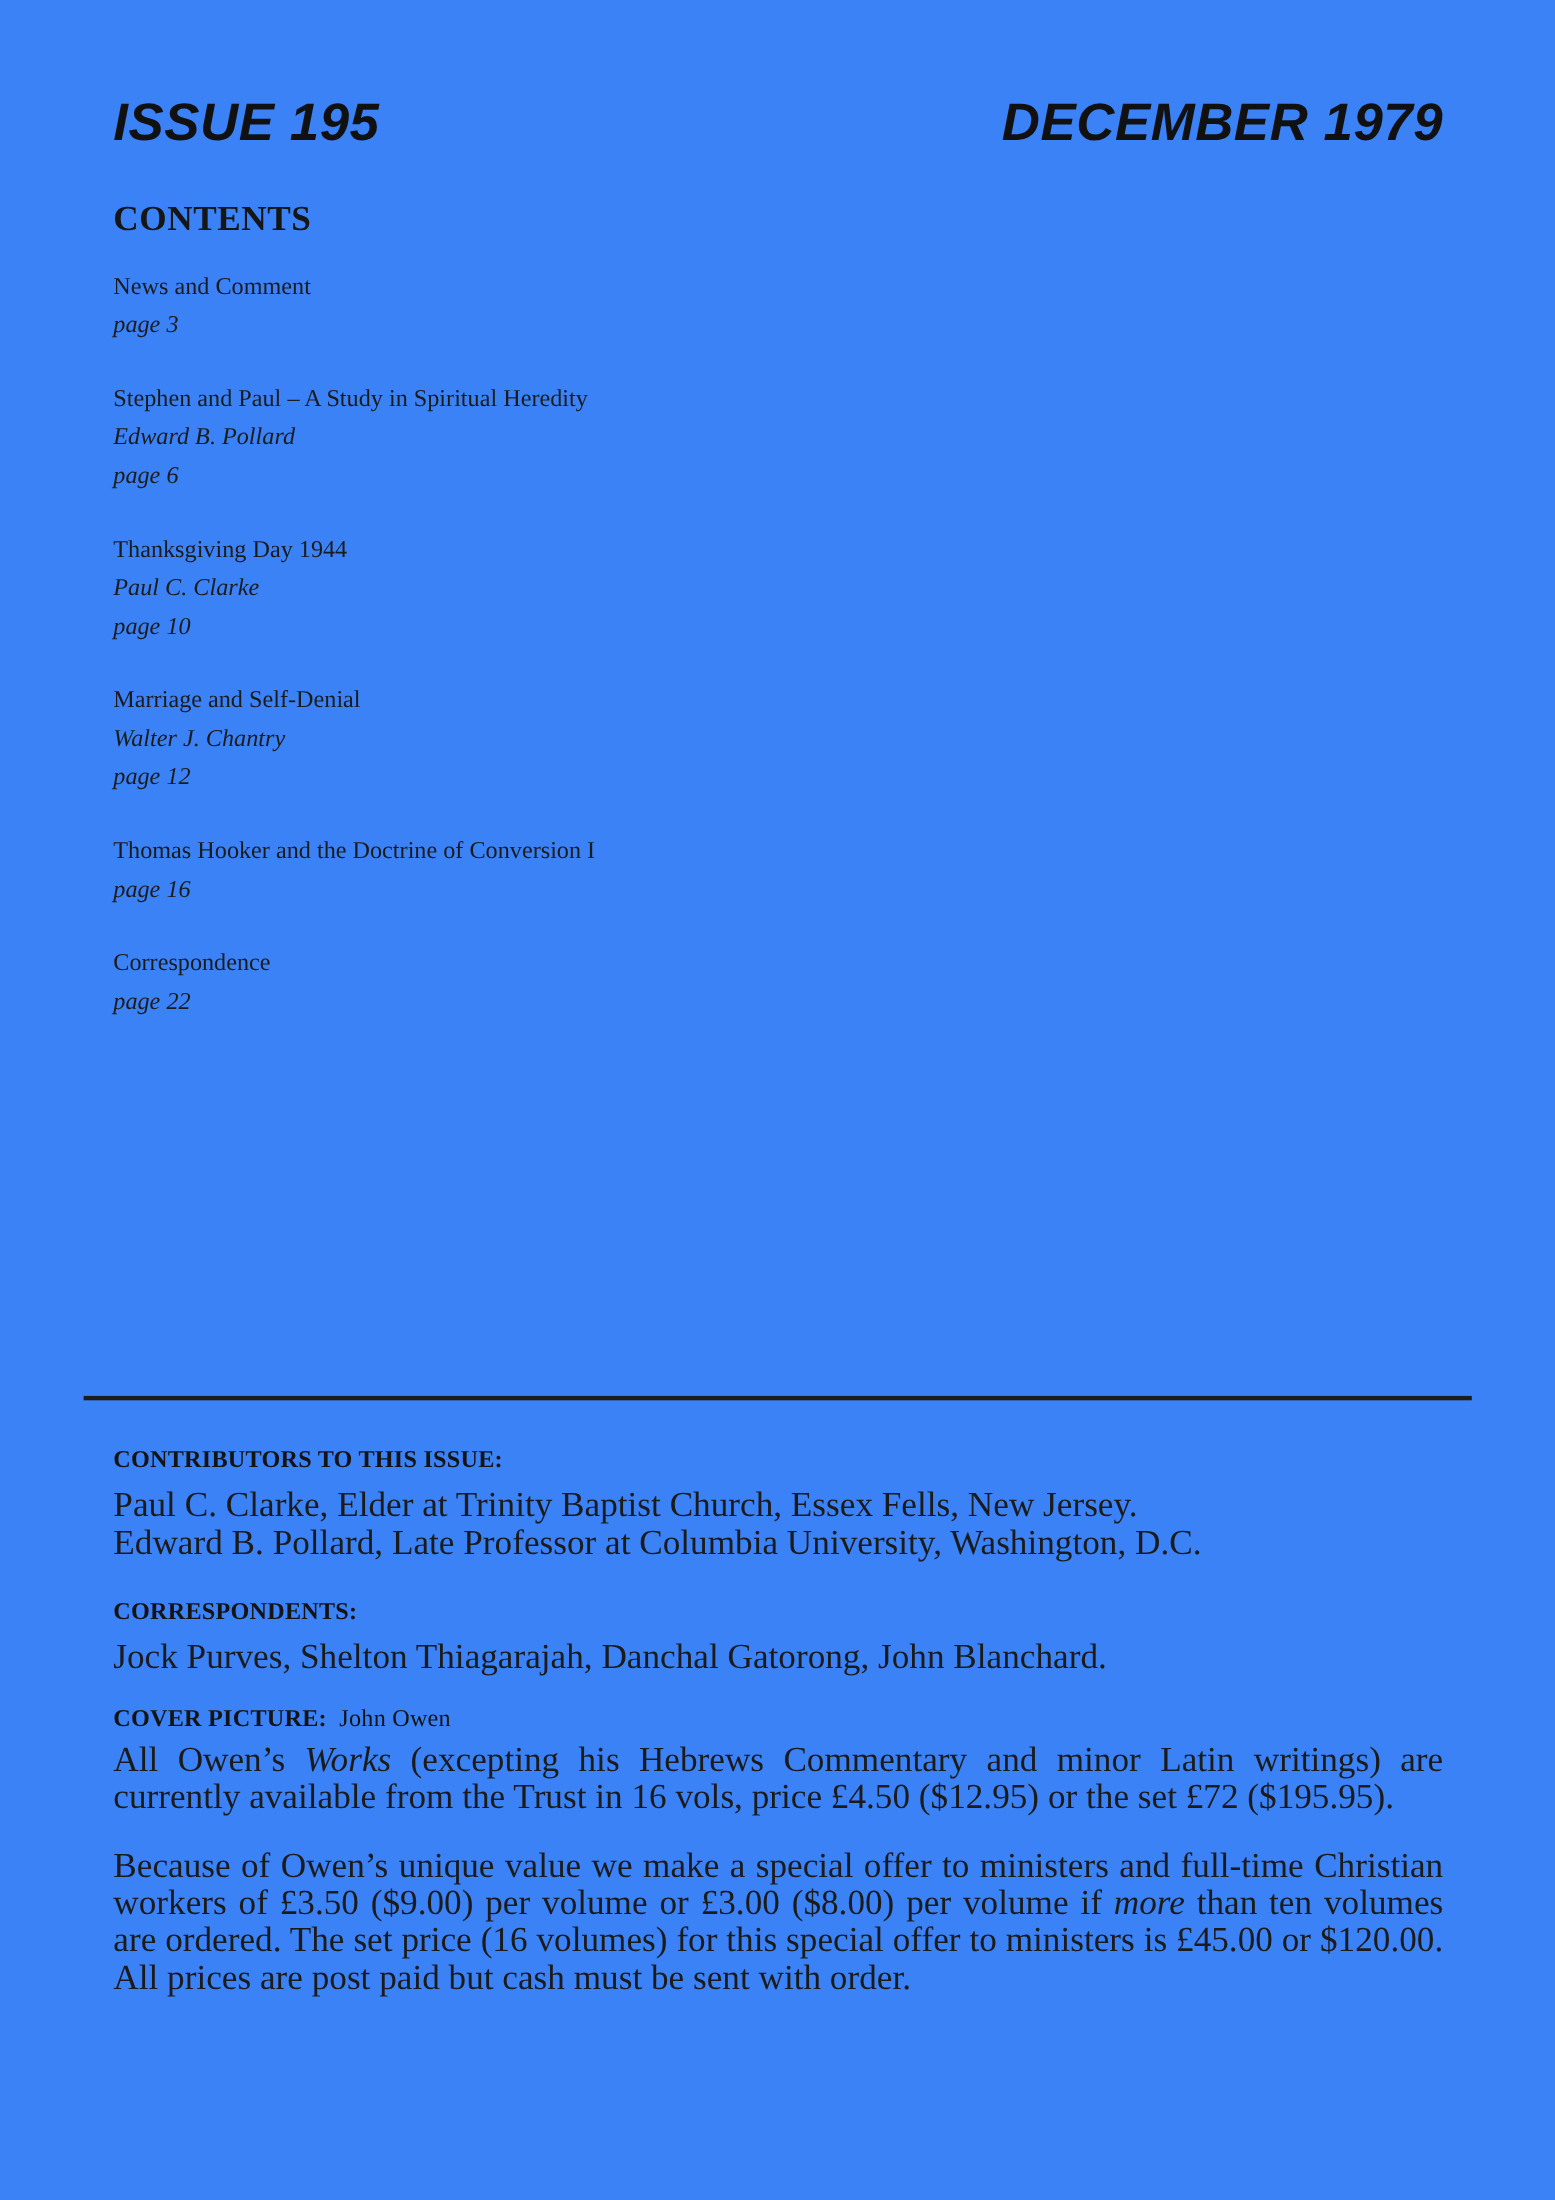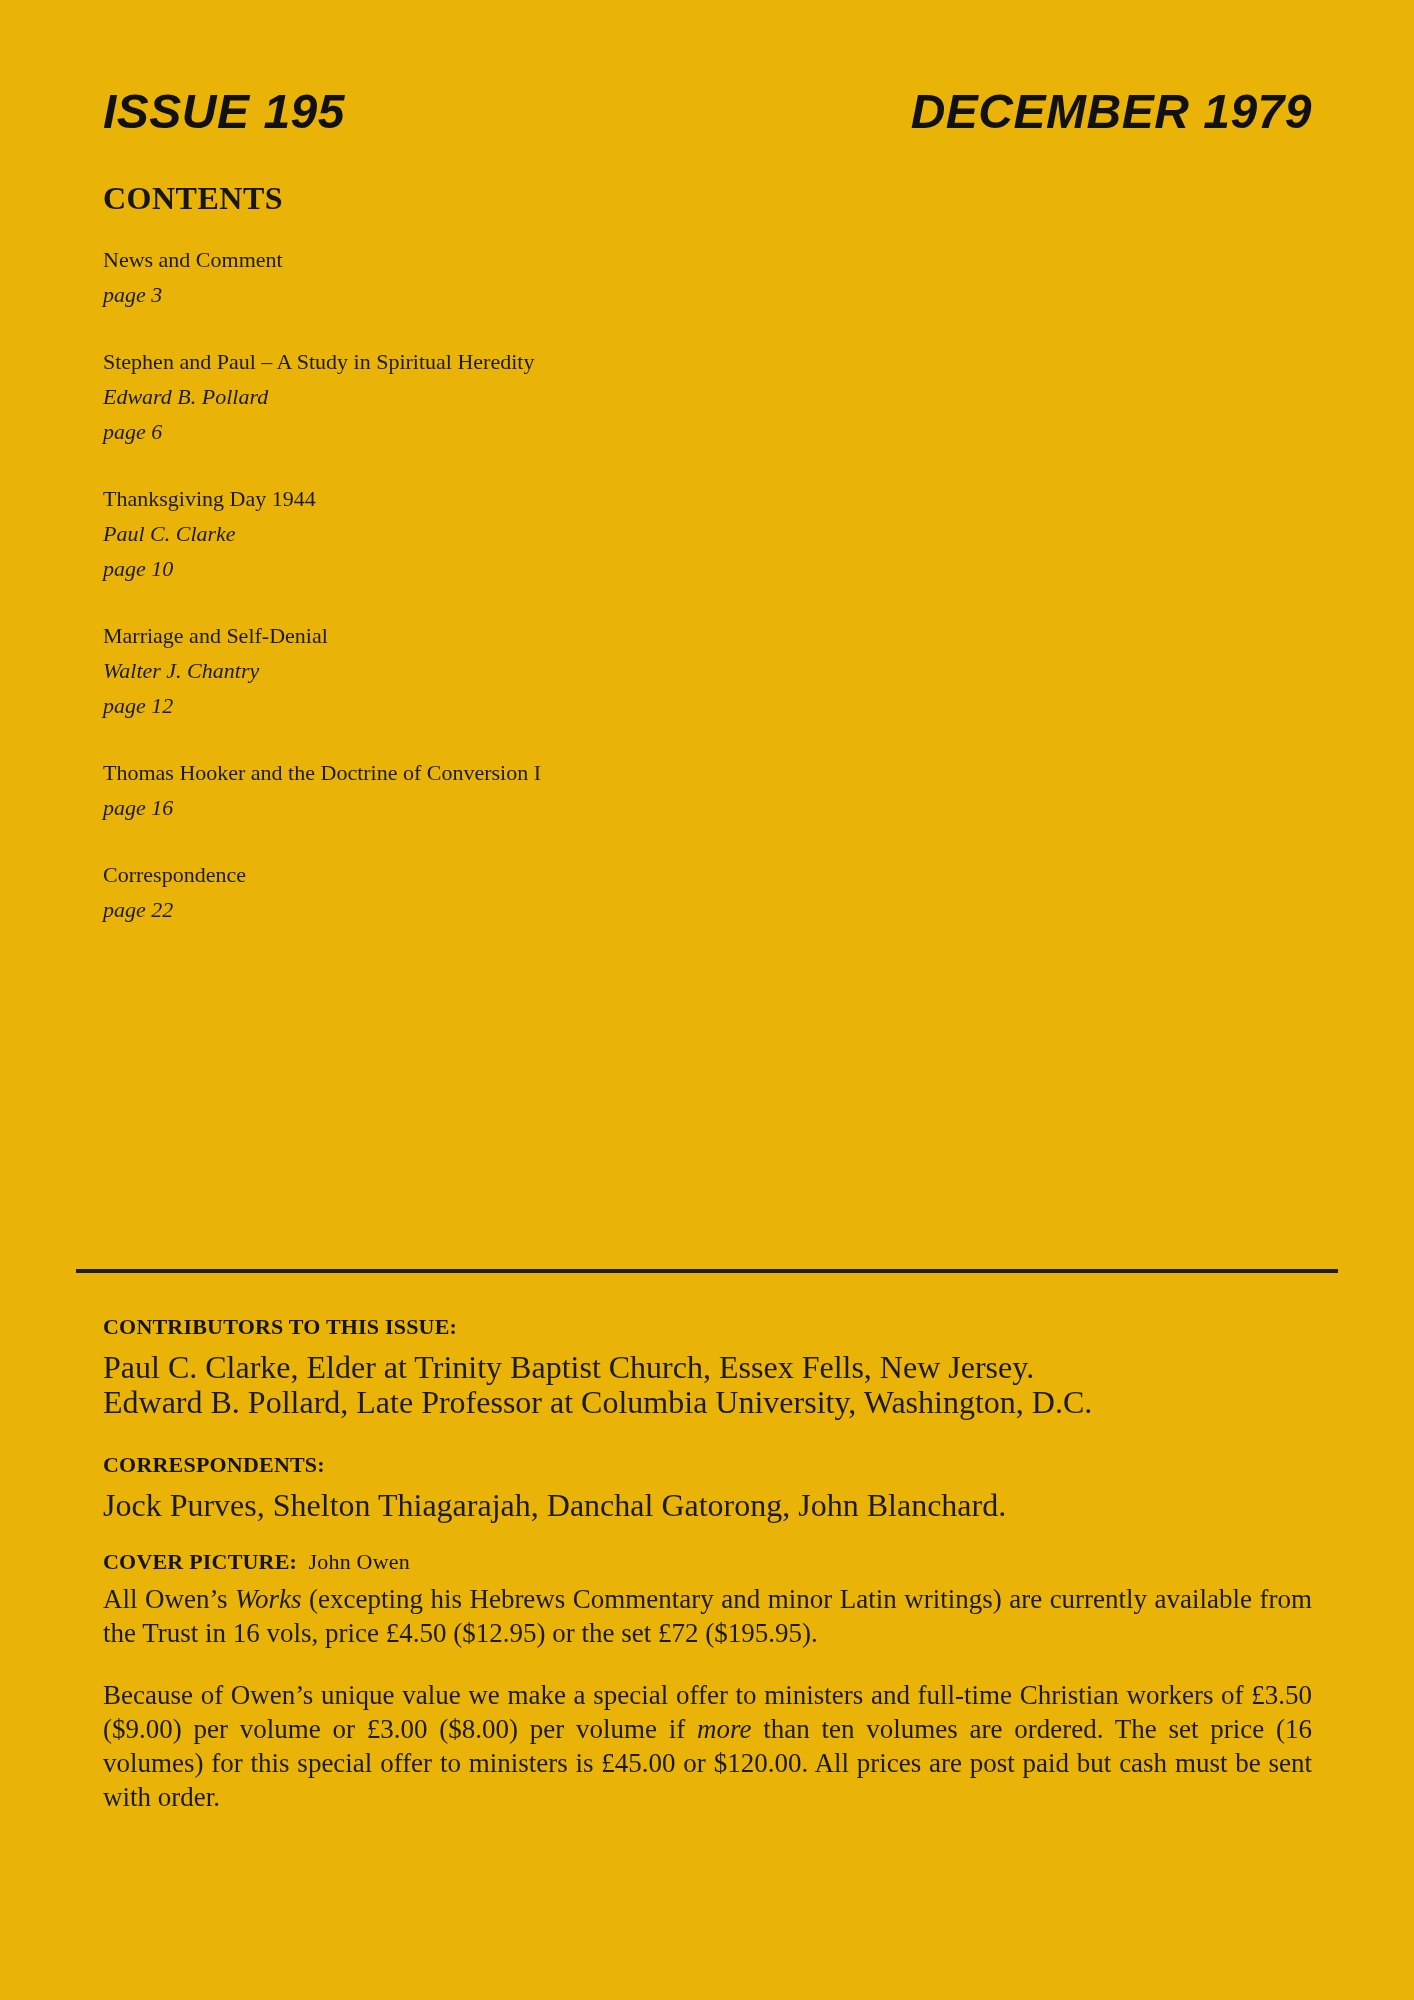--- a/index.html
+++ b/index.html
@@ -5,21 +5,21 @@
   html, body {
     margin: 0;
     padding: 0;
     background: #777;
   }
   .page {
     position: relative;
     width: 1414px;
     height: 2000px;
     margin: 0 auto;
-    background: #eab308;
+    background: #3b82f6;
     color: #1b1b1b;
     font-family: "Liberation Serif", serif;
     overflow: hidden;
   }
   .content {
     position: absolute;
     left: 103px;
     width: 1209px;
     top: 0;
   }
@@ -77,21 +77,21 @@
   .h-cover { margin-top: 22px; }
   .body-lines {
     margin-top: 6px;
     font-size: 32px;
     line-height: 35px;
   }
   .cover-subject {
     font-weight: normal;
   }
   .para {
-    font-size: 27px;
+    font-size: 32px;
     line-height: 34px;
     text-align: justify;
   }
   .para-1 { margin-top: 3px; }
   .para-2 { margin-top: 28px; }
 </style>
 </head>
 <body>
 
 <div class="page">

